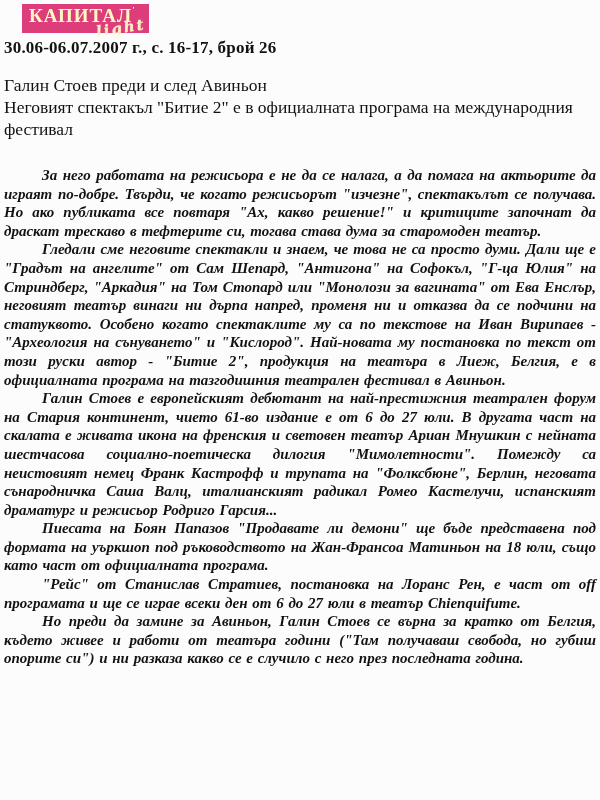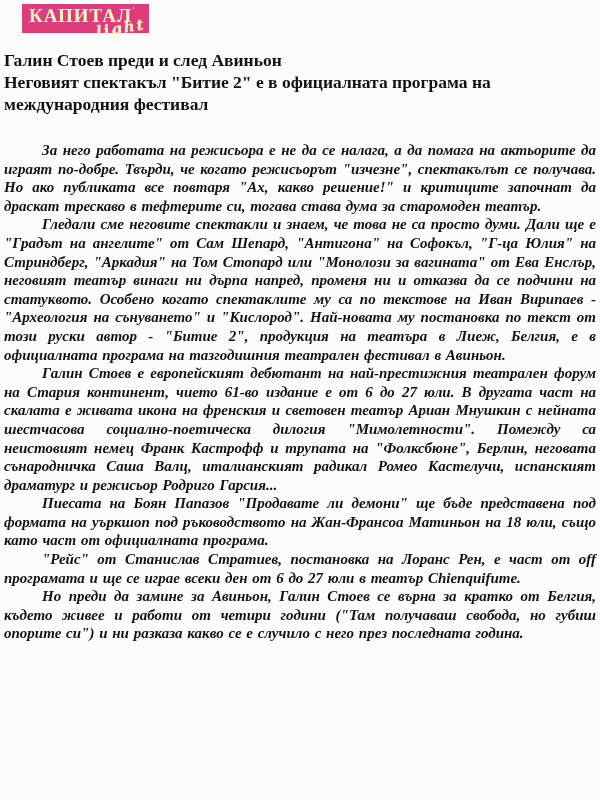--- a/index.html
+++ b/index.html
@@ -54,21 +54,21 @@
     font-weight: bold;
     font-size: 17px;
     margin-top: 5px;
     letter-spacing: 0.2px;
   }
 
   
   .headline {
     font-size: 17.5px;
     line-height: 22px;
-    font-weight: bold;
+    font-weight: normal;
     margin: 16px 0 0 0;
   }
   .hl-line { display: block; }
 
   
   .article {
     margin-top: 26px;
     font-weight: bold;
     font-style: italic;
     font-size: 15px;
@@ -84,28 +84,29 @@
 </head>
 <body>
 
 <div class="page">
 
   <div class="logo">
     <span class="logo-main">КАПИТАЛ</span><span class="logo-mark">'</span>
     <span class="logo-script">light</span>
   </div>
 
+  <div class="dateline">30.06-06.07.2007 г., с. 16-17, брой 26</div>
 
   <h1 class="headline">
     <span class="hl-line">Галин Стоев преди и след Авиньон</span>
     <span class="hl-line">Неговият спектакъл "Битие 2" е в официалната програма на международния фестивал</span>
   </h1>
 
   <div class="article">
     <p>За него работата на режисьора е не да се налага, а да помага на актьорите да играят по-добре. Твърди, че когато режисьорът "изчезне", спектакълът се получава. Но ако публиката все повтаря "Ах, какво решение!" и критиците започнат да драскат трескаво в тефтерите си, тогава става дума за старомоден театър.</p>
     <p>Гледали сме неговите спектакли и знаем, че това не са просто думи. Дали ще е "Градът на ангелите" от Сам Шепард, "Антигона" на Софокъл, "Г-ца Юлия" на Стриндберг, "Аркадия" на Том Стопард или "Монолози за вагината" от Ева Енслър, неговият театър винаги ни дърпа напред, променя ни и отказва да се подчини на статуквото. Особено когато спектаклите му са по текстове на Иван Вирипаев - "Археология на сънуването" и "Кислород". Най-новата му постановка по текст от този руски автор - "Битие 2", продукция на театъра в Лиеж, Белгия, е в официалната програма на тазгодишния театрален фестивал в Авиньон.</p>
     <p>Галин Стоев е европейският дебютант на най-престижния театрален форум на Стария континент, чието 61-во издание е от 6 до 27 юли. В другата част на скалата е живата икона на френския и световен театър Ариан Мнушкин с нейната шестчасова социално-поетическа дилогия "Мимолетности". Помежду са неистовият немец Франк Кастрофф и трупата на "Фолксбюне", Берлин, неговата сънародничка Саша Валц, италианският радикал Ромео Кастелучи, испанският драматург и режисьор Родриго Гарсия...</p>
     <p>Пиесата на Боян Папазов "Продавате ли демони" ще бъде представена под формата на уъркшоп под ръководството на Жан-Франсоа Матиньон на 18 юли, също като част от официалната програма.</p>
     <p>"Рейс" от Станислав Стратиев, постановка на Лоранс Рен, е част от off програмата и ще се играе всеки ден от 6 до 27 юли в театър Chienquifume.</p>
-    <p>Но преди да замине за Авиньон, Галин Стоев се върна за кратко от Белгия, където живее и работи от четири години ("Там получаваш свобода, но губиш опорите си") и ни разказа какво се е случило с него през последната година.</p>
+    <p>Но преди да замине за Авиньон, Галин Стоев се върна за кратко от Белгия, където живее и работи от театъра години ("Там получаваш свобода, но губиш опорите си") и ни разказа какво се е случило с него през последната година.</p>
   </div>
 
 </div>
 
 </body></html>

